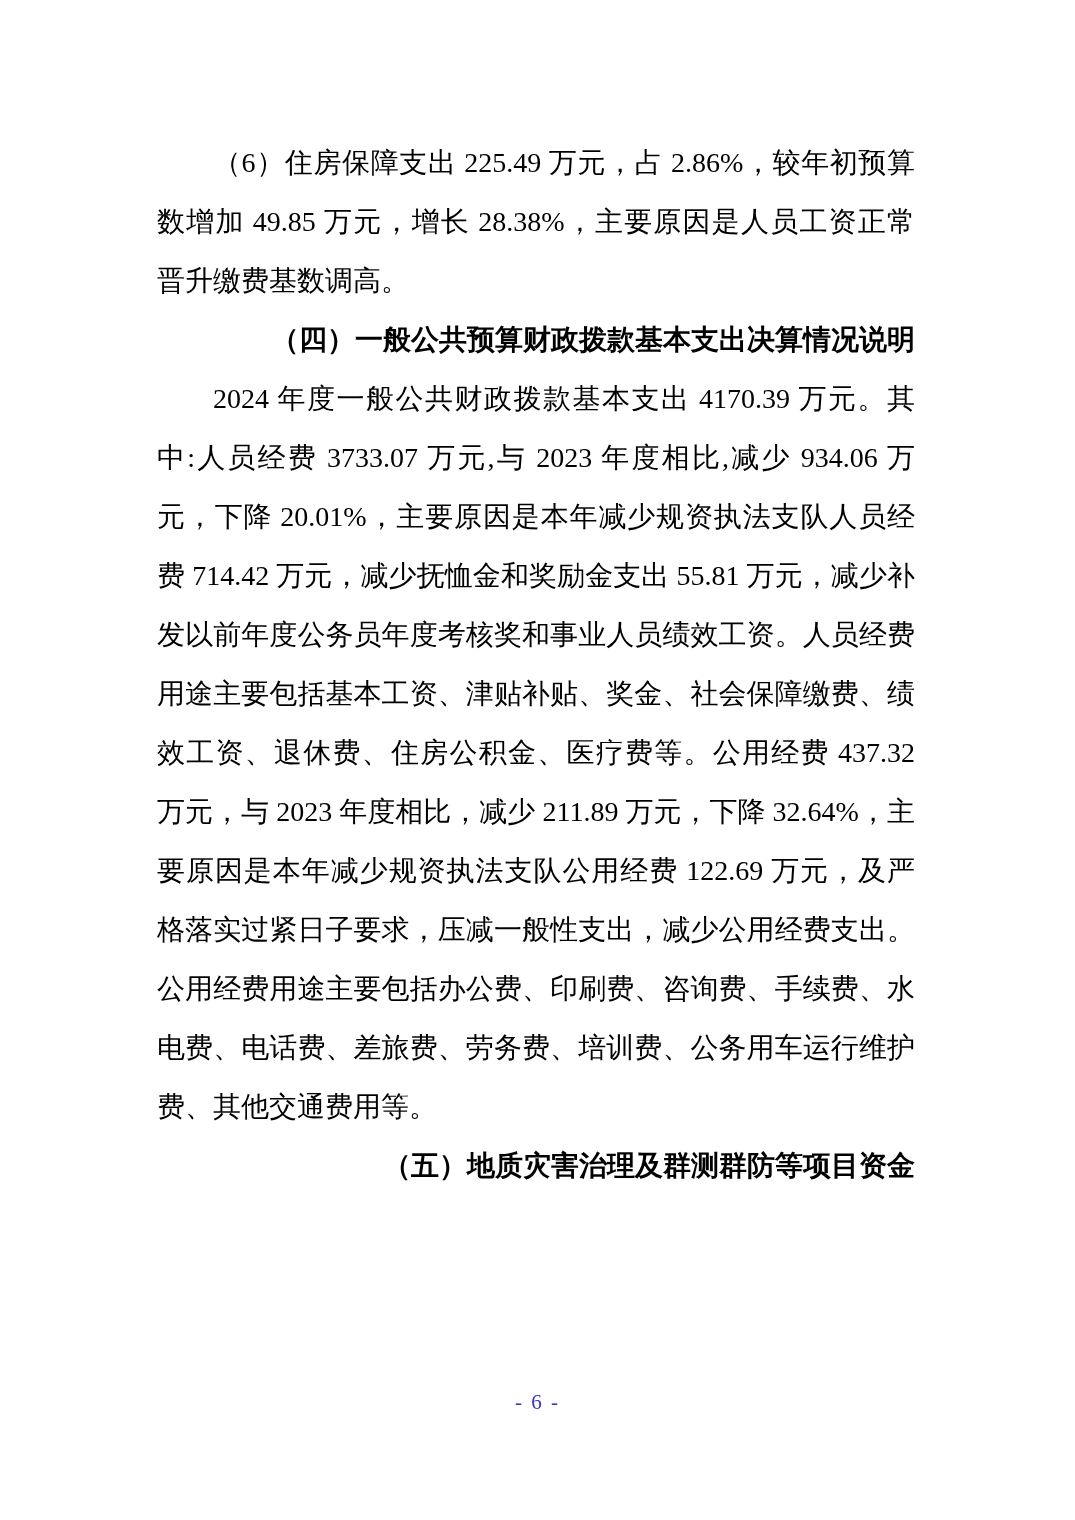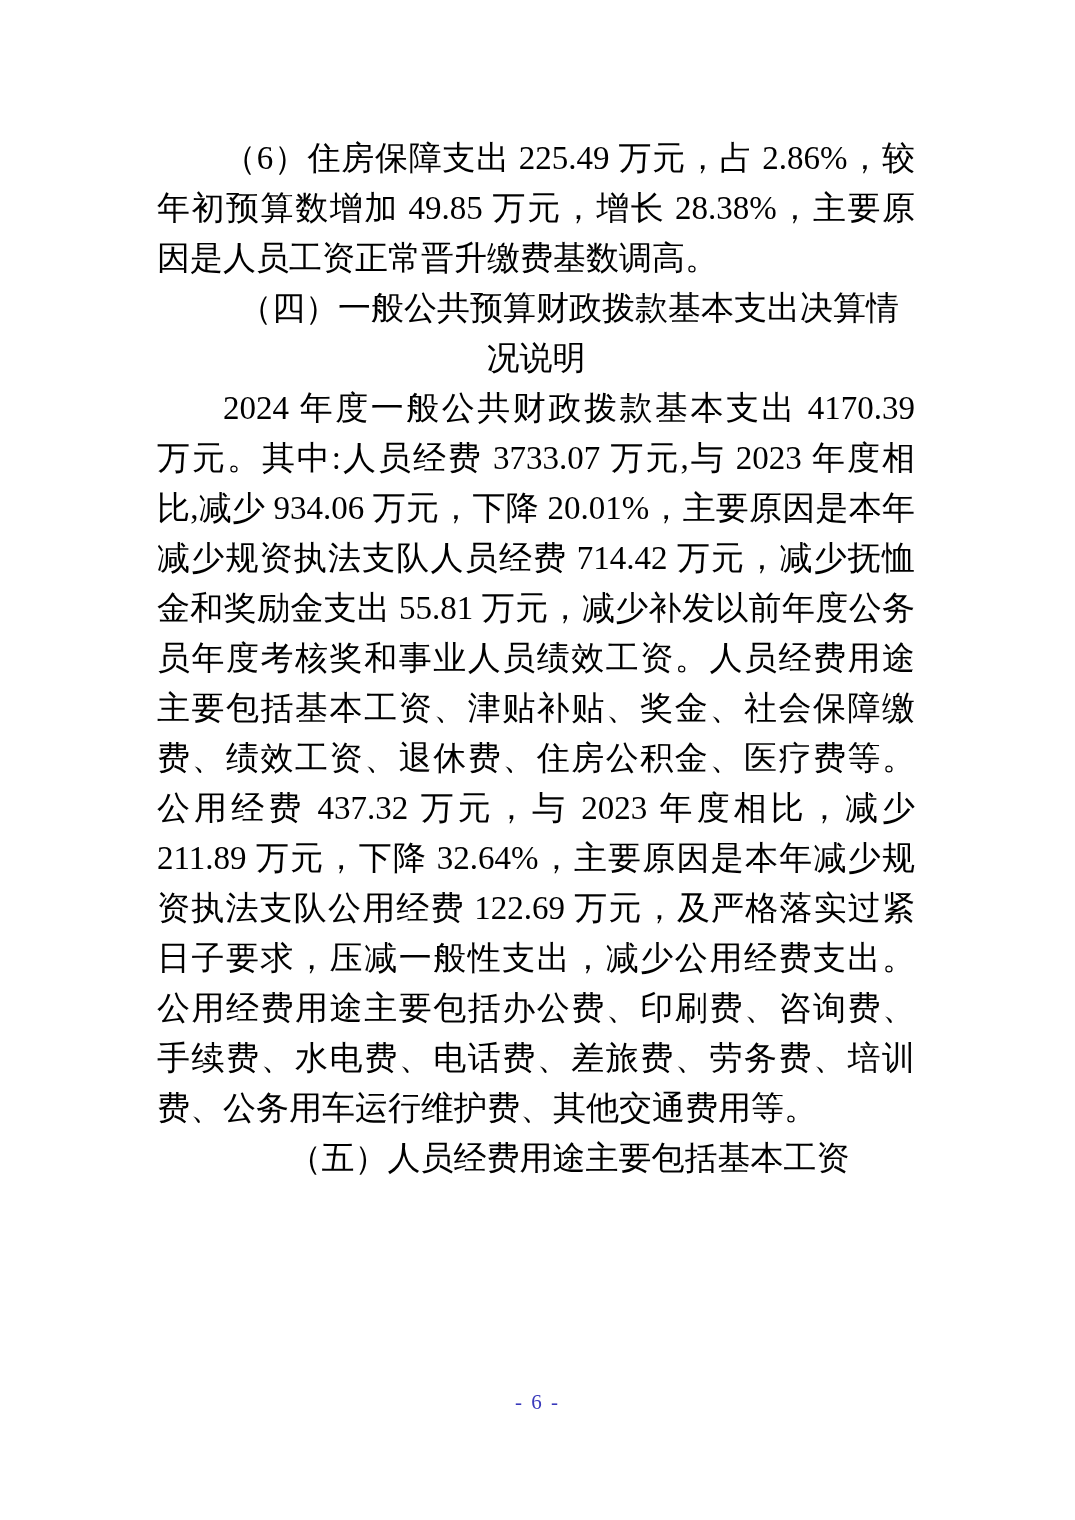--- a/index.html
+++ b/index.html
@@ -14,50 +14,50 @@
     background: #ffffff;
     overflow: hidden;
     font-family: "Liberation Serif", "DejaVu Serif", serif;
     color: #000000;
   }
   .content {
     position: absolute;
     left: 157px;
     top: 133px;
     width: 758px;
-    font-size: 33px;
-    line-height: 50px;
+    font-size: 28px;
+    line-height: 59px;
     text-align: justify;
   }
   .content p {
     margin: 0;
     padding: 0;
     text-indent: 2em;
   }
   .content p.heading {
-    font-weight: normal;
-    text-align: center;
+    font-weight: bold;
+    text-align: right;
   }
   .footer {
     position: absolute;
     left: 0;
     right: 0;
     top: 1389px;
     text-align: center;
     font-size: 21px;
     line-height: 26px;
     letter-spacing: 2px;
   }
 </style>
 </head>
 <body>
 
 <div class="page" style="background: rgb(255, 255, 255);">
   <div class="content" id="content" style="color: rgb(0, 0, 0);">
       <p class="body">（6）住房保障支出 225.49 万元，占 2.86%，较年初预算数增加 49.85 万元，增长 28.38%，主要原因是人员工资正常晋升缴费基数调高。</p>
       <p class="heading">（四）一般公共预算财政拨款基本支出决算情况说明</p>
       <p class="body">2024 年度一般公共财政拨款基本支出 4170.39 万元。其中:人员经费 3733.07 万元,与 2023 年度相比,减少 934.06 万元，下降 20.01%，主要原因是本年减少规资执法支队人员经费 714.42 万元，减少抚恤金和奖励金支出 55.81 万元，减少补发以前年度公务员年度考核奖和事业人员绩效工资。人员经费用途主要包括基本工资、津贴补贴、奖金、社会保障缴费、绩效工资、退休费、住房公积金、医疗费等。公用经费 437.32 万元，与 2023 年度相比，减少 211.89 万元，下降 32.64%，主要原因是本年减少规资执法支队公用经费 122.69 万元，及严格落实过紧日子要求，压减一般性支出，减少公用经费支出。公用经费用途主要包括办公费、印刷费、咨询费、手续费、水电费、电话费、差旅费、劳务费、培训费、公务用车运行维护费、其他交通费用等。</p>
-      <p class="heading">（五）人员经费用途主要包括基本工资</p>
+      <p class="heading">（五）地质灾害治理及群测群防等项目资金</p>
     </div>
   <div class="footer" style="color: rgb(56, 56, 187);">
     <span>- 6 -</span>
   </div>
 </div>
 
 </body></html>

